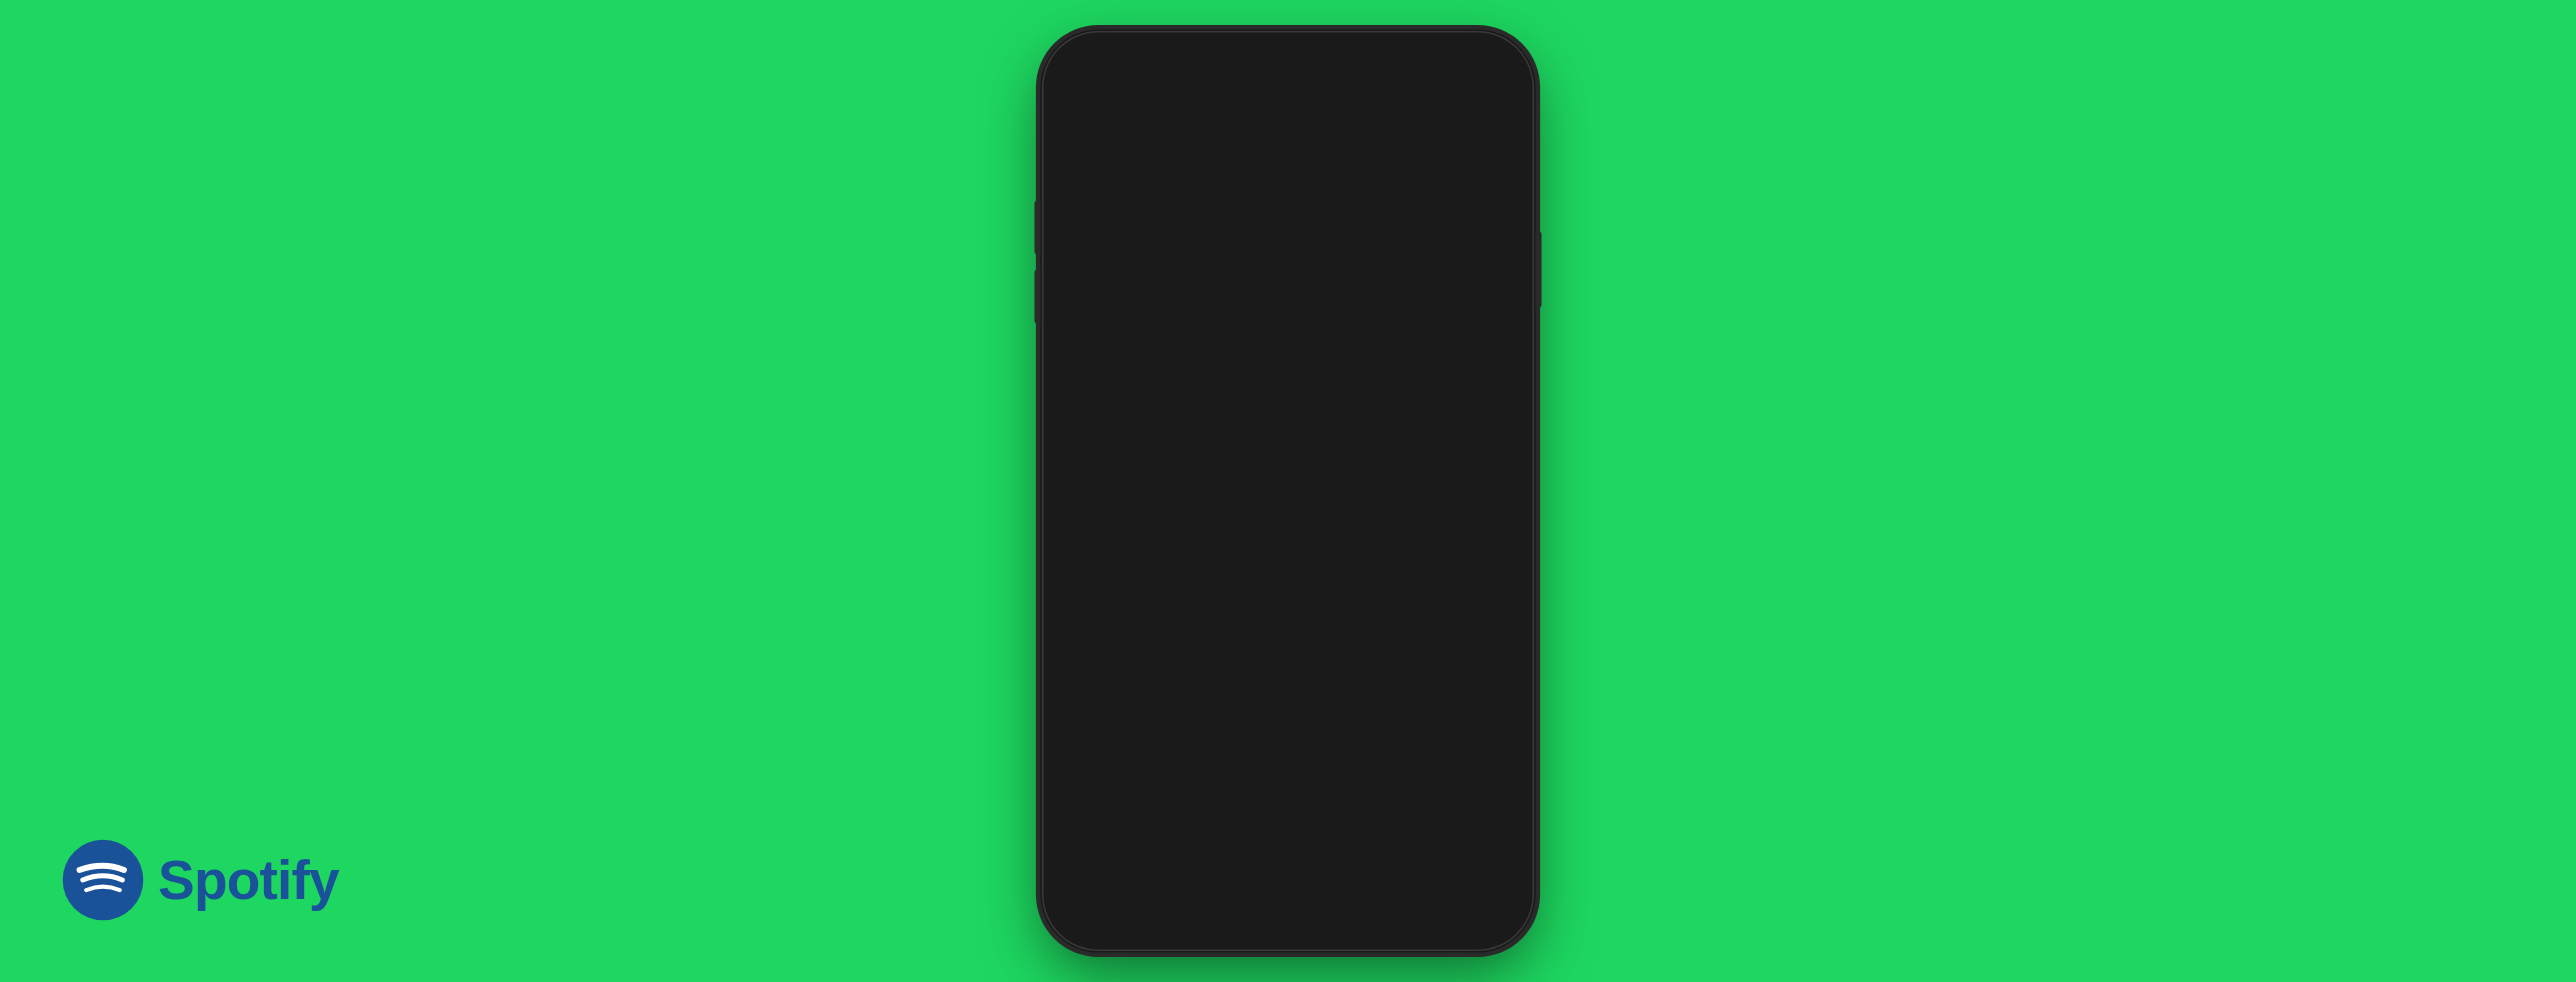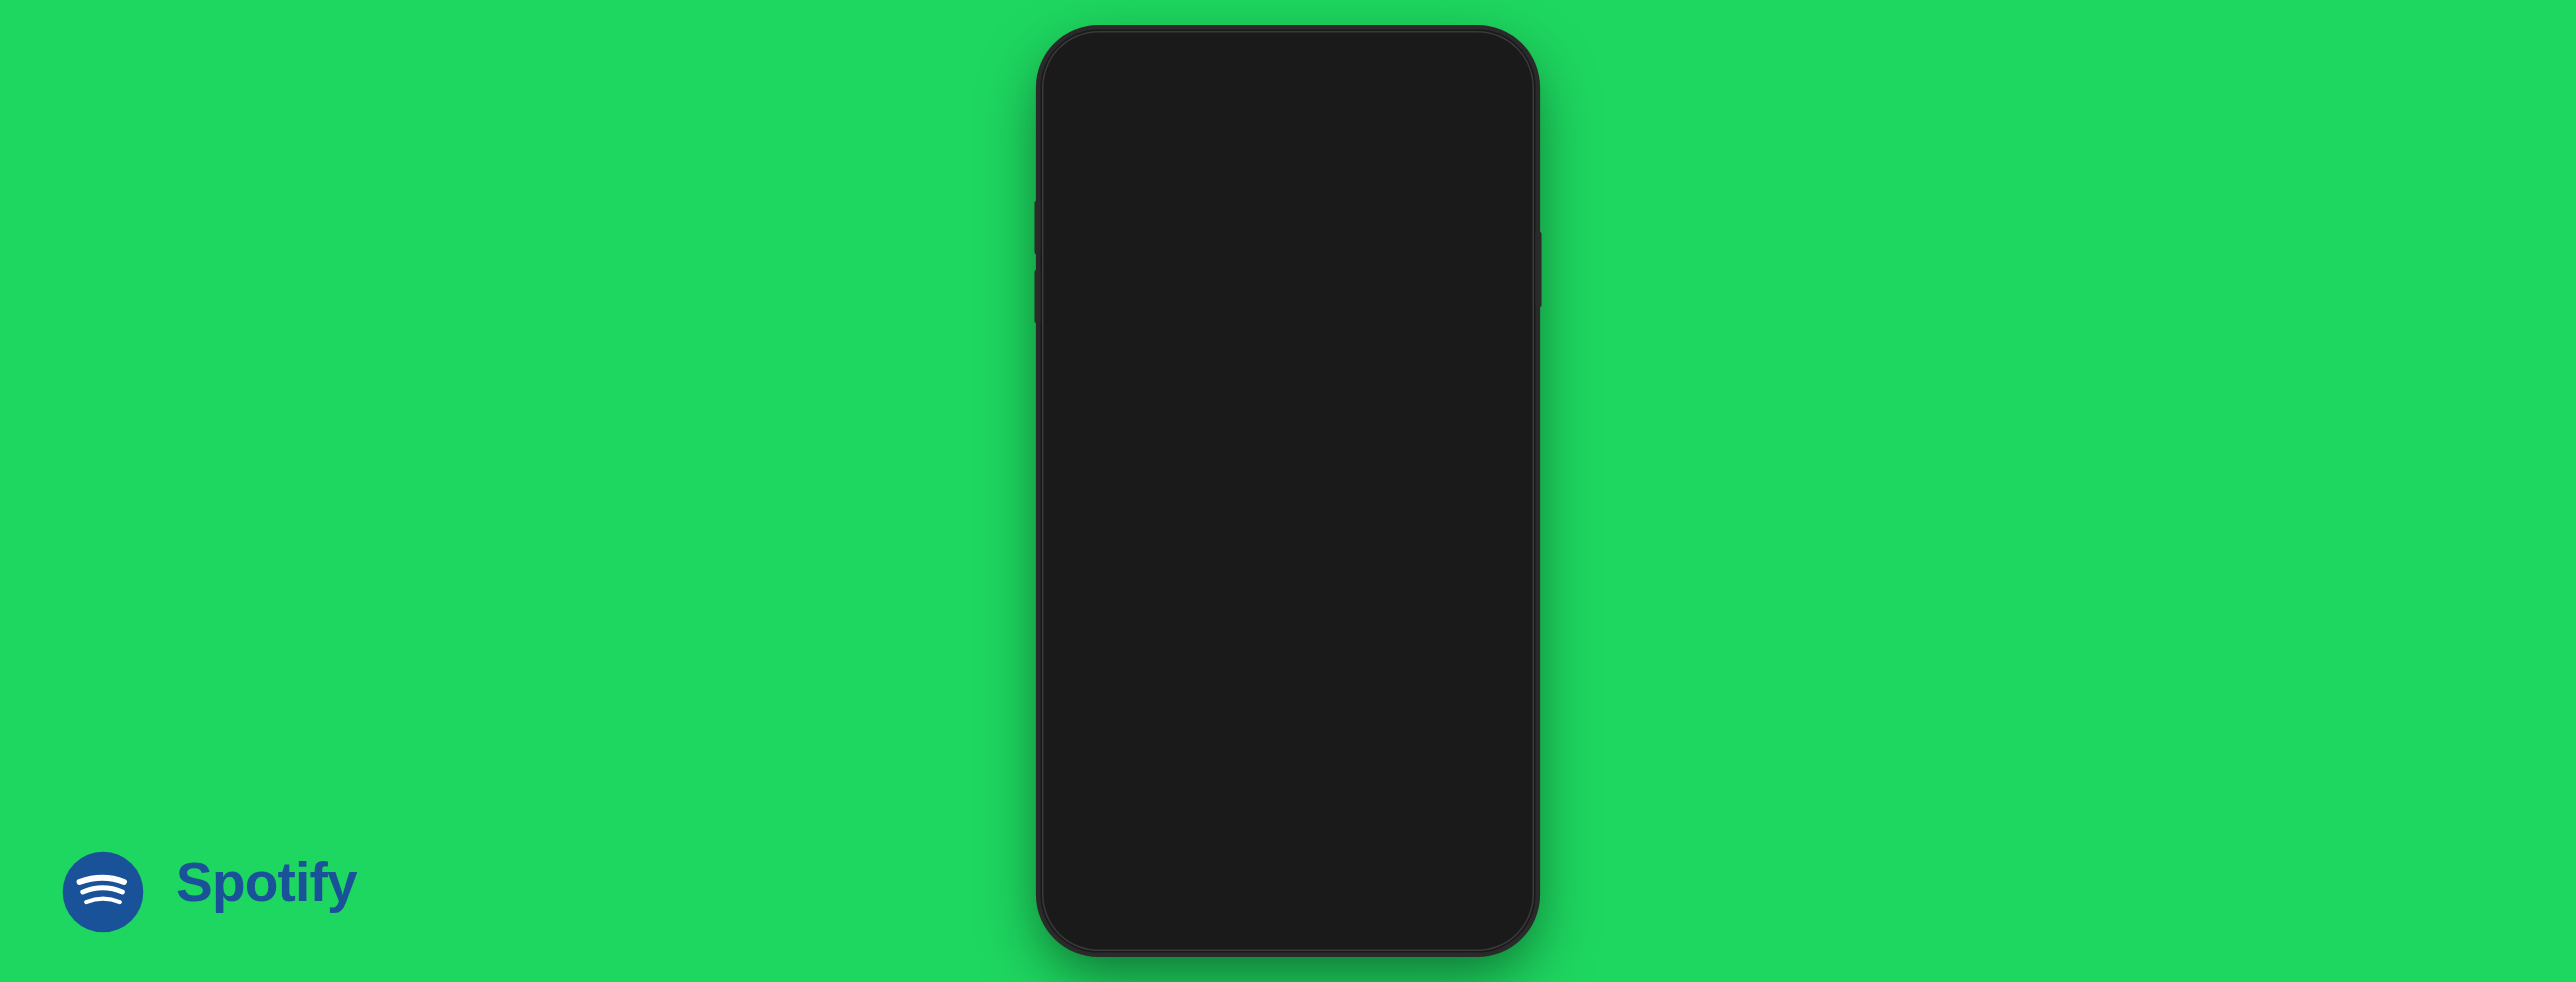--- a/index.html
+++ b/index.html
@@ -8,24 +8,25 @@
       width: 2576px;
       height: 982px;
       background-color: #1ed760;
       font-family: 'Helvetica Neue', Helvetica, Arial, sans-serif;
       overflow: hidden;
       position: relative;
     }
 
     .spotify-logo {
       position: absolute;
-      bottom: 48px;
+      bottom: 60px;
       left: 61px;
       display: flex;
-      gap: 31px;
+      align-items: center;
+      gap: 13px;
     }
 
     .spotify-icon {
       width: 84px;
       height: 84px;
     }
 
     .spotify-text {
       font-size: 55px;
       font-weight: 800;

